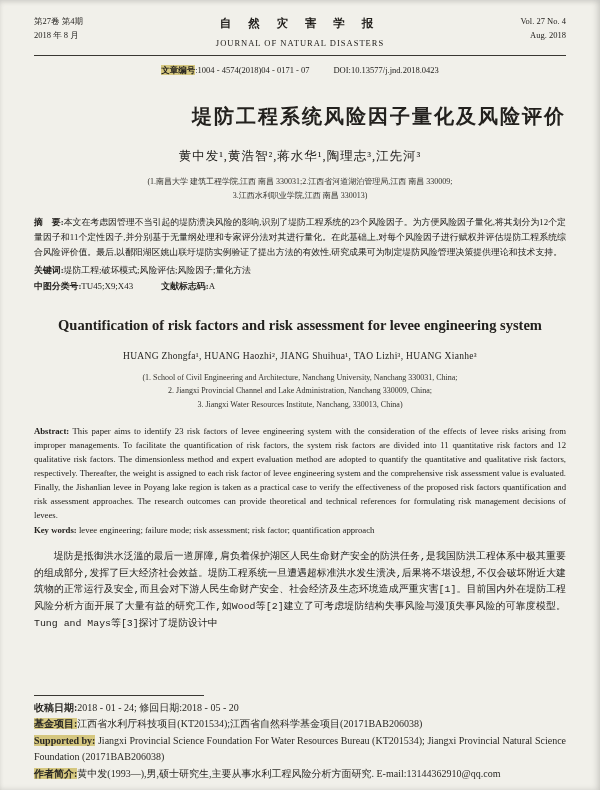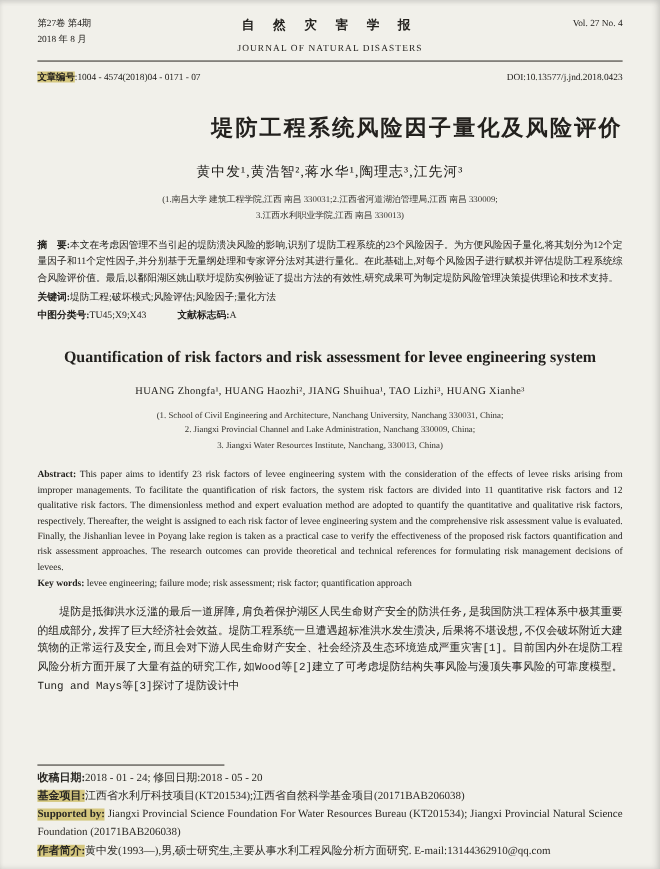--- a/index.html
+++ b/index.html
@@ -15,21 +15,21 @@
     overflow:hidden;
     box-shadow:inset -3px 0 6px rgba(0,0,0,.12), inset 0 2px 5px rgba(0,0,0,.08);
   }
   .hdr{display:flex;justify-content:space-between;align-items:flex-start;font-size:8.5px;line-height:1.7;}
   .hdr-left{text-align:left;width:150px;}
   .hdr-right{text-align:right;width:150px;}
   .hdr-center{text-align:center;flex:1;}
   .journal-cn{font-size:11.5px;letter-spacing:7px;font-weight:bold;}
   .journal-en{font-size:8.5px;letter-spacing:1px;margin-top:2px;}
   .hdr-rule{border:none;border-top:1.6px solid #3a3833;margin:5px 0 0 0;}
-  .meta-row{display:flex;justify-content:space-between;font-size:8.5px;margin-top:9px;gap:24px;}
+  .meta-row{display:flex;justify-content:center;font-size:8.5px;margin-top:9px;gap:24px;}
   .hl{background:rgba(189,166,38,.55);}
   .bold{font-weight:bold;}
   .title-cn{text-align:right;font-size:20px;font-weight:bold;margin-top:26px;letter-spacing:2px;}
   .authors-cn{text-align:center;font-size:12.5px;margin-top:18px;letter-spacing:1px;}
   .affil{text-align:center;font-size:8px;line-height:1.7;margin-top:10px;color:#33312c;}
   .abs{font-size:8.9px;line-height:1.66;text-align:justify;margin-top:13px;}
   .kw{font-size:8.9px;line-height:1.6;margin-top:3px;text-align:justify;}
   .clc{font-size:8.9px;margin-top:3px;}
   .clc .gap{margin-left:26px;}
   .title-en{text-align:center;font-size:14.5px;font-weight:bold;margin-top:24px;}
@@ -51,20 +51,21 @@
     <div class="hdr-left">
       <div>第27卷 第4期</div>
       <div>2018 年 8 月</div>
     </div>
     <div class="hdr-center">
       <div class="journal-cn">自 然 灾 害 学 报</div>
       <div class="journal-en">JOURNAL OF NATURAL DISASTERS</div>
     </div>
     <div class="hdr-right">
       <div>Vol. 27 No. 4</div>
+      <div>Aug. 2018</div>
     </div>
   </div>
 
   <hr class="hdr-rule">
 
   <div class="meta-row">
     <div>
       <span class="bold hl">文章编号</span><span>:1004 - 4574(2018)04 - 0171 - 07</span>
     </div>
     <div>DOI:10.13577/j.jnd.2018.0423</div>

